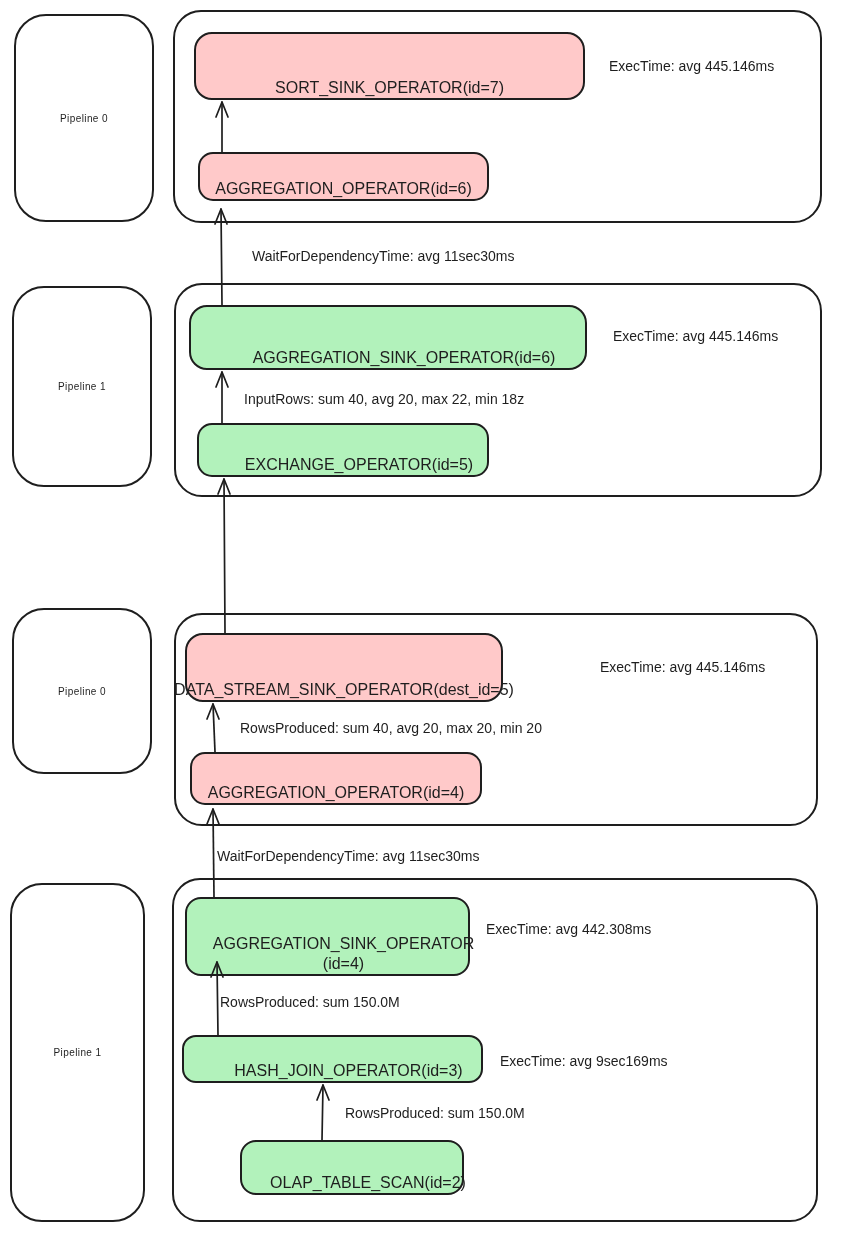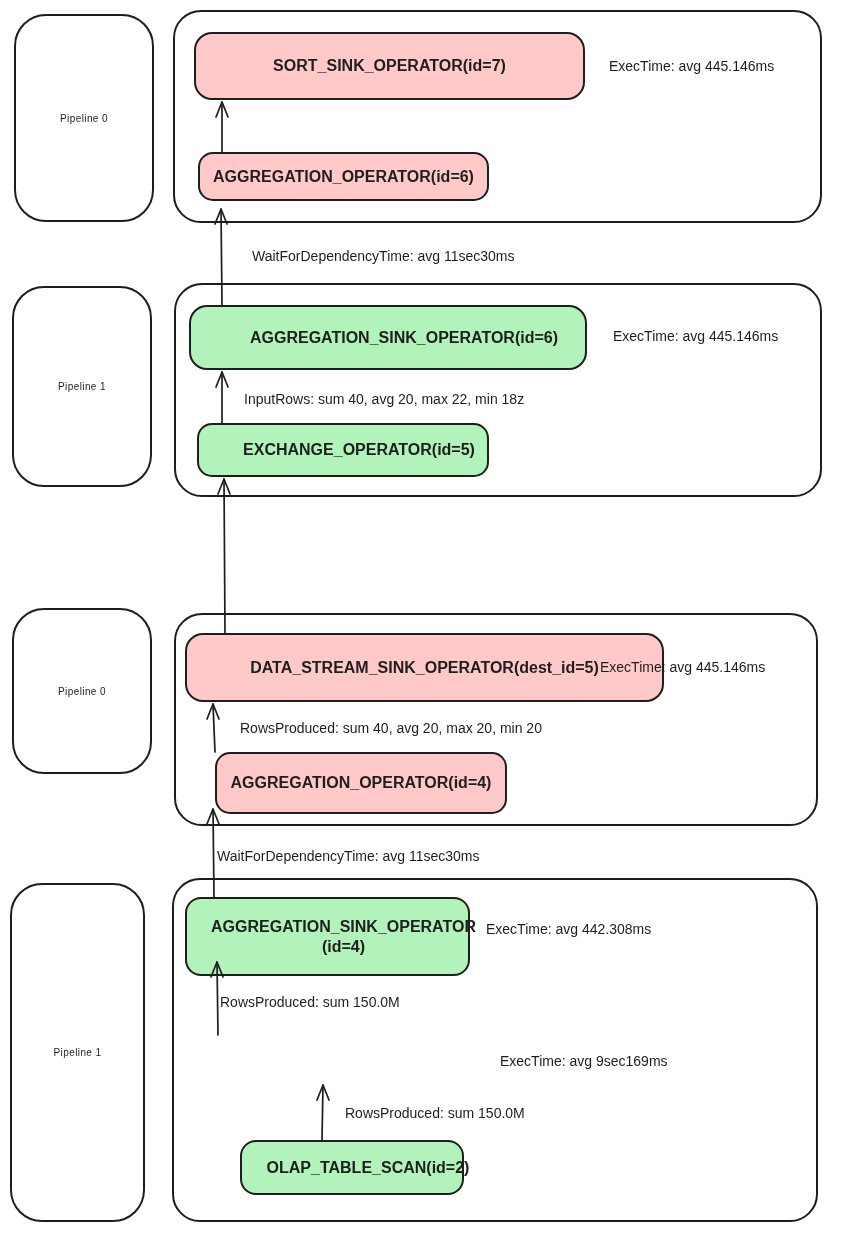--- a/index.html
+++ b/index.html
@@ -29,23 +29,22 @@
   }
   .group-box{
     position:absolute;
     border:2px solid var(--stroke);
     border-radius:28px;
     background:var(--bg);
   }
   .node{
     position:absolute;
     border:2px solid var(--stroke);
-    display:flex;align-items:center;justify-content:center;
+    display:flex;align-items:flex-end;justify-content:center;
     text-align:center;
-    font-weight:bold;
   }
   .node.red{background:var(--red-fill);}
   .node.green{background:var(--green-fill);padding-left:32px;}
   .node .node-label{
     font-size:16px;color:var(--stroke);white-space:pre-line;line-height:1.25;
   }
   .side-label,.edge-label{
     position:absolute;
     font-size:14px;color:var(--stroke);
     white-space:nowrap;
@@ -100,37 +99,40 @@
   <div class="node green" style="left:189px;top:305px;width:398px;height:65px;border-radius:18px;">
     <span class="node-label">AGGREGATION_SINK_OPERATOR(id=6)</span>
   </div>
   <div class="side-label" style="left:613px;top:336px;">ExecTime: avg 445.146ms</div>
   <div class="edge-label" style="left:244px;top:399px;">InputRows: sum 40, avg 20, max 22, min 18z</div>
   <div class="node green" style="left:197px;top:423px;width:292px;height:54px;border-radius:15px;">
     <span class="node-label">EXCHANGE_OPERATOR(id=5)</span>
   </div>
 
 
-  <div class="node red" style="left:185px;top:633px;width:479px;height:69px;border-radius:18px;">
+  <div class="node red" style="left:185px;top:633px;width:318px;height:69px;border-radius:18px;">
     <span class="node-label">DATA_STREAM_SINK_OPERATOR(dest_id=5)</span>
   </div>
   <div class="side-label" style="left:600px;top:667px;">ExecTime: avg 445.146ms</div>
   <div class="edge-label" style="left:240px;top:728px;">RowsProduced: sum 40, avg 20, max 20, min 20</div>
-  <div class="node red" style="left:190px;top:752px;width:292px;height:62px;border-radius:15px;margin-left:25px;">
+  <div class="node red" style="left:190px;top:752px;width:292px;height:53px;border-radius:15px;">
     <span class="node-label">AGGREGATION_OPERATOR(id=4)</span>
   </div>
 
   <div class="edge-label" style="left:217px;top:856px;">WaitForDependencyTime: avg 11sec30ms</div>
 
   <div class="node green" style="left:185px;top:897px;width:285px;height:79px;border-radius:16px;">
     <span class="node-label">AGGREGATION_SINK_OPERATOR
 (id=4)</span>
   </div>
   <div class="side-label" style="left:486px;top:929px;">ExecTime: avg 442.308ms</div>
   <div class="edge-label" style="left:220px;top:1002px;">RowsProduced: sum 150.0M</div>
+  <div class="node green" style="left:182px;top:1035px;width:301px;height:48px;border-radius:14px;">
+    <span class="node-label">HASH_JOIN_OPERATOR(id=3)</span>
+  </div>
   <div class="side-label" style="left:500px;top:1061px;">ExecTime: avg 9sec169ms</div>
   <div class="edge-label" style="left:345px;top:1113px;">RowsProduced: sum 150.0M</div>
   <div class="node green" style="left:240px;top:1140px;width:224px;height:55px;border-radius:16px;">
     <span class="node-label">OLAP_TABLE_SCAN(id=2)</span>
   </div>
 
   <svg class="arrows" width="842" height="1248" viewBox="0 0 842 1248">
 
     <path d="M222 152 L222 102"></path>
     <path d="M216 117 L222 102 L228 117"></path>

